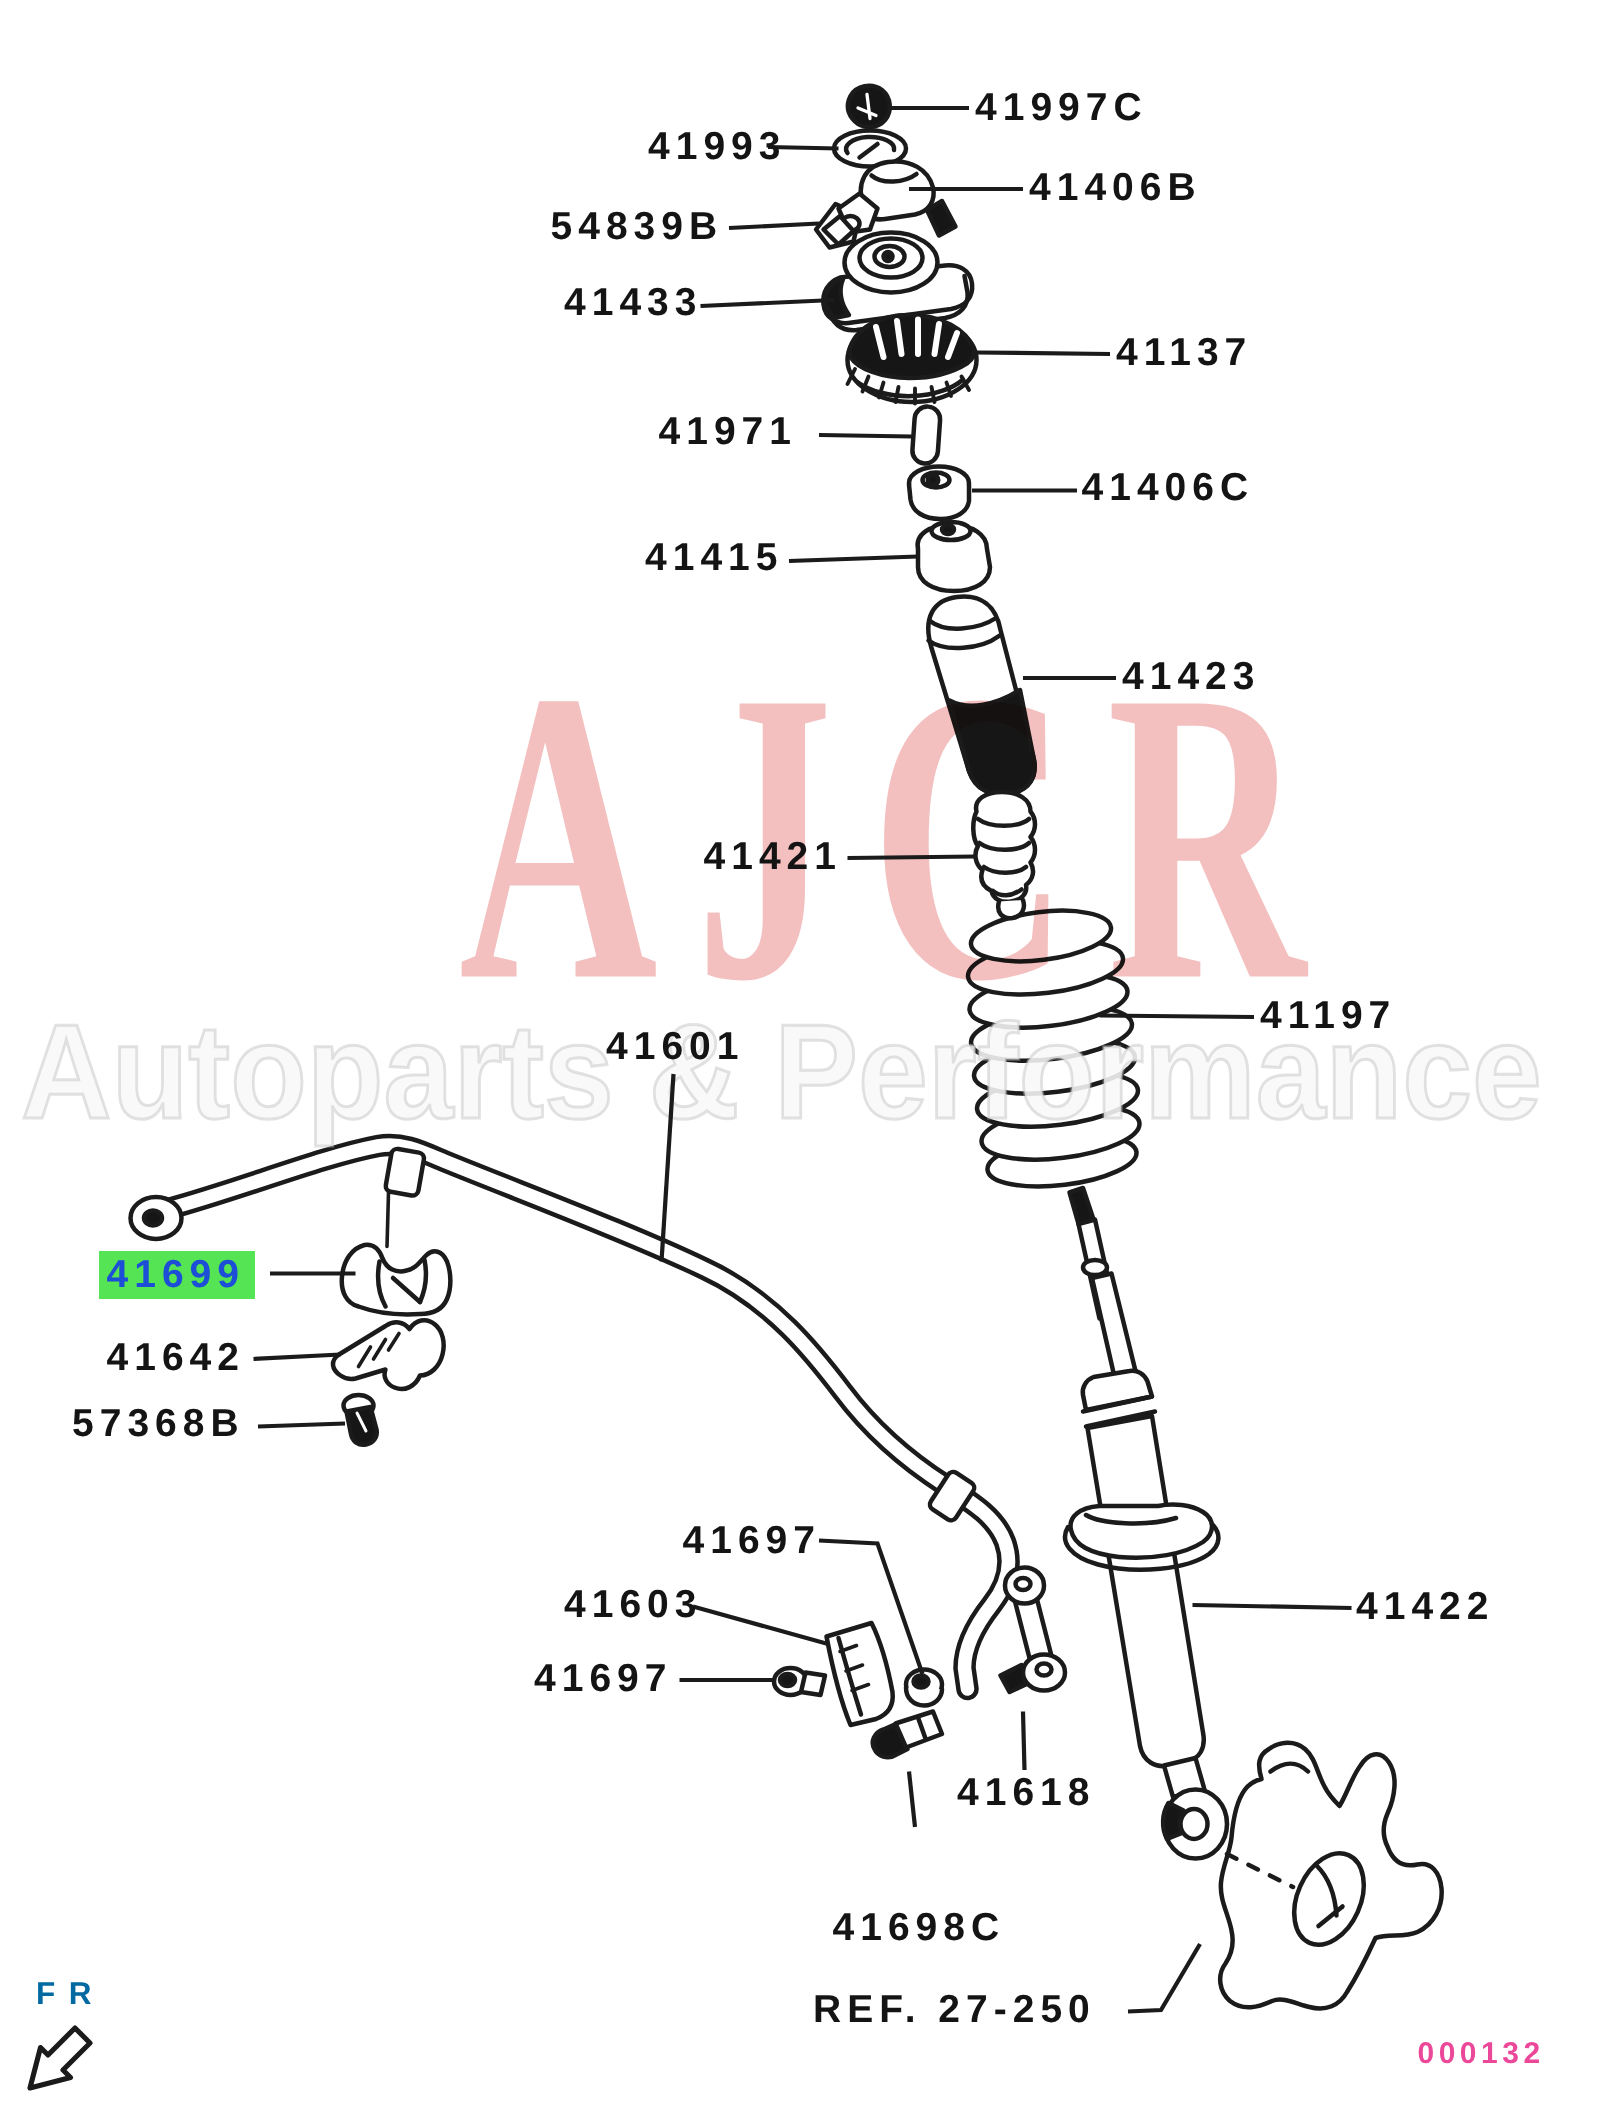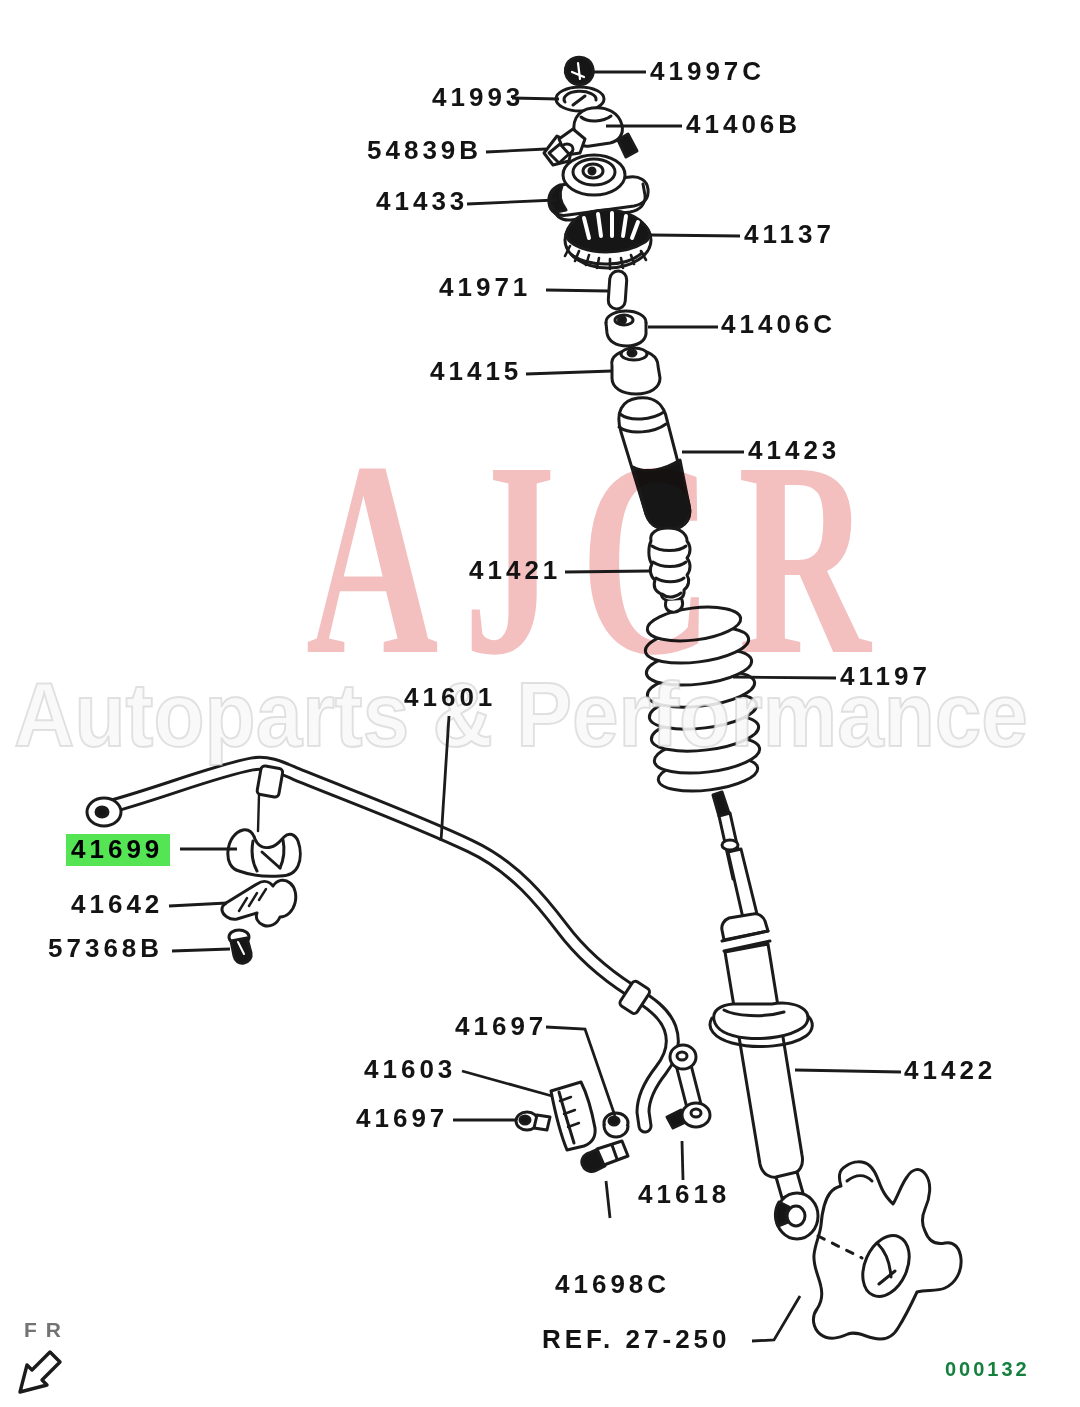--- a/index.html
+++ b/index.html
@@ -26,29 +26,29 @@
     transform:scaleX(0.93);transform-origin:left top;white-space:nowrap;
   }
 
   
   #labels{position:absolute;left:0;top:0;width:100%;height:100%;z-index:7;}
   .part-label{
     position:absolute;font-weight:700;font-size:26px;line-height:1.05;
     letter-spacing:4px;color:#141414;white-space:nowrap;
   }
   .part-label.highlighted{
-    background:#55e453;color:#000000;padding:2px 7px 3px 5px;text-align:center;
+    background:#55e453;color:#1d4ed8;padding:2px 7px 3px 5px;text-align:center;
   }
   .fr-label{
     position:absolute;left:24px;top:1318px;z-index:7;font-weight:700;
-    font-size:21px;letter-spacing:9px;color:#737373;
+    font-size:21px;letter-spacing:9px;color:#0369a1;
   }
   .drawing-code{
     position:absolute;left:945px;top:1358px;z-index:7;font-weight:700;
-    font-size:20px;letter-spacing:3px;color:#15803d;
+    font-size:20px;letter-spacing:3px;color:#ec4899;
   }
 </style>
 </head>
 <body>
 
 <div id="stage">
 
   <svg id="art" width="1080" height="1407" viewBox="0 0 1080 1407">
     <g stroke="#1b1b1b" stroke-width="3" fill="none" stroke-linecap="round" stroke-linejoin="round">
 
@@ -303,21 +303,21 @@
       <div class="part-label" style="left: 721px; top: 311px;">41406C</div>
       <div class="part-label" style="left: 430px; top: 358px;">41415</div>
       <div class="part-label" style="left: 748px; top: 437px;">41423</div>
       <div class="part-label" style="left: 469px; top: 557px;">41421</div>
       <div class="part-label" style="left: 840px; top: 663px;">41197</div>
       <div class="part-label" style="left: 404px; top: 684px;">41601</div>
       <div class="part-label highlighted" style="left: 66px; top: 834px;">41699</div>
       <div class="part-label" style="left: 71px; top: 891px;">41642</div>
       <div class="part-label" style="left: 48px; top: 935px;">57368B</div>
       <div class="part-label" style="left: 455px; top: 1013px;">41697</div>
-      <div class="part-label" style="left: 364px; top: 1056px;">41603</div>
+      <div class="part-label" style="left: 376px; top: 1056px;">41603</div>
       <div class="part-label" style="left: 356px; top: 1105px;">41697</div>
       <div class="part-label" style="left: 638px; top: 1181px;">41618</div>
       <div class="part-label" style="left: 555px; top: 1271px;">41698C</div>
       <div class="part-label" style="left: 904px; top: 1057px;">41422</div>
       <div class="part-label" style="left: 542px; top: 1326px;">REF. 27-250</div>
     </div>
 
   <div class="fr-label">FR</div>
   <div class="drawing-code">000132</div>
 </div>

